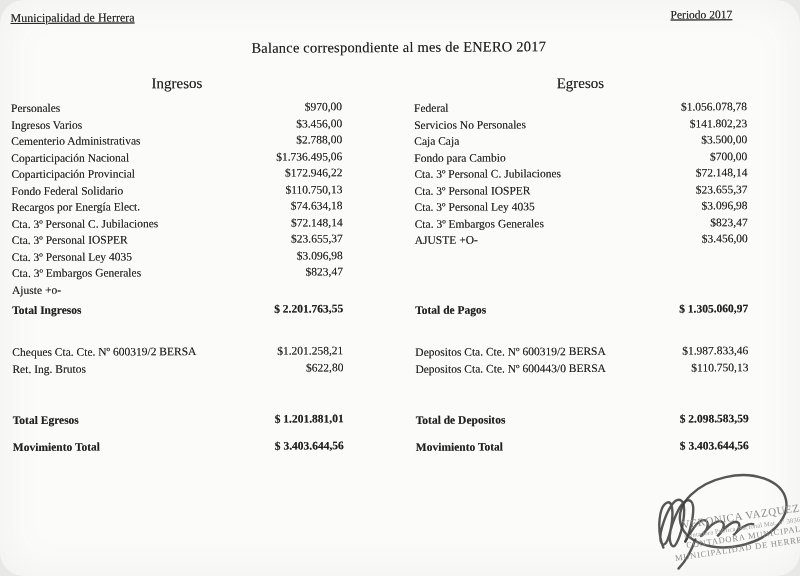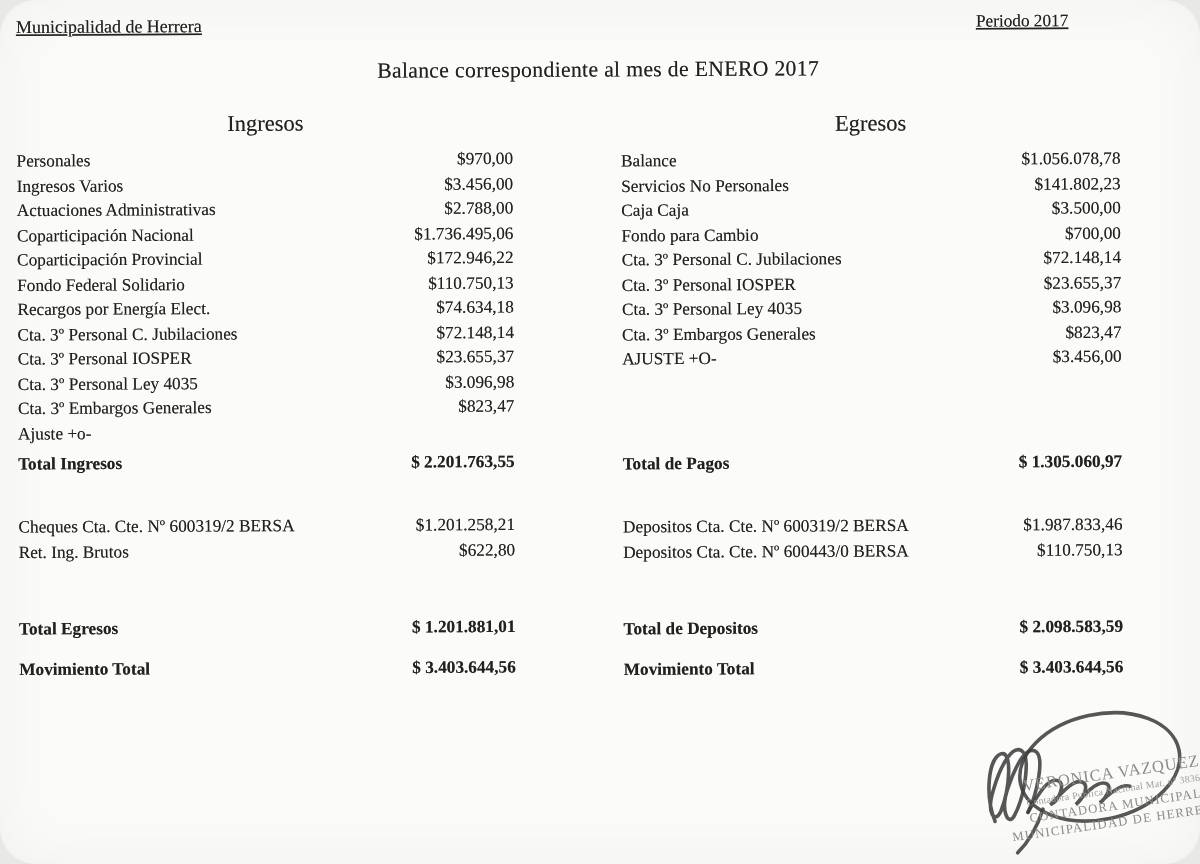--- a/index.html
+++ b/index.html
@@ -5,21 +5,21 @@
   html,body{margin:0;padding:0;background:#e8e8e6;}
   .page{
     position:relative;width:800px;height:576px;background:#fbfbf9;
     overflow:hidden;font-family:Liberation Serif, serif;color:#212121;
     box-shadow:inset 0 0 40px rgba(120,120,110,0.08);
     border-radius:24px;
   }
   .sheet{position:absolute;inset:0;transform:rotate(-0.3deg);}
   .txt{text-shadow:0 0 0.4px rgba(40,40,40,0.55);}
   .org{position:absolute;left:12px;top:9px;font-size:12px;text-decoration:underline;}
-  .period{position:absolute;left:652px;top:10px;font-size:11.5px;text-decoration:underline;}
+  .period{position:absolute;left:672px;top:10px;font-size:11.5px;text-decoration:underline;}
   .title{position:absolute;left:0;right:0;top:39px;text-align:center;font-size:14.5px;letter-spacing:0.2px;}
   .col-heading{position:absolute;font-size:15px;text-align:center;}
   #ingresos-heading{left:12px;width:332px;top:74px;}
   #egresos-heading{left:415px;width:333px;top:76px;}
   .block{position:absolute;}
   .row{display:flex;justify-content:space-between;align-items:baseline;height:16.55px;font-size:11.5px;}
   .row .val{text-align:left;white-space:nowrap;}
   .bold{font-weight:bold;}
   .col-left{left:12px;width:331px;}
   .col-right{left:415px;width:333px;}
@@ -55,21 +55,21 @@
     <div class="block col-left t-items-l">
       <div class="row txt">
           <span>Personales</span>
           <span class="val">$970,00</span>
         </div>
       <div class="row txt">
           <span>Ingresos Varios</span>
           <span class="val">$3.456,00</span>
         </div>
       <div class="row txt">
-          <span>Actuaciones Administrativas</span>
+          <span>Cementerio Administrativas</span>
           <span class="val">$2.788,00</span>
         </div>
       <div class="row txt">
           <span>Coparticipación Nacional</span>
           <span class="val">$1.736.495,06</span>
         </div>
       <div class="row txt">
           <span>Coparticipación Provincial</span>
           <span class="val">$172.946,22</span>
         </div>
@@ -98,21 +98,21 @@
           <span class="val">$823,47</span>
         </div>
       <div class="row txt">
           <span>Ajuste +o-</span>
           <span class="val"></span>
         </div>
     </div>
 
     <div class="block col-right t-items-r">
       <div class="row txt">
-          <span>Balance</span>
+          <span>Federal</span>
           <span class="val">$1.056.078,78</span>
         </div>
       <div class="row txt">
           <span>Servicios No Personales</span>
           <span class="val">$141.802,23</span>
         </div>
       <div class="row txt">
           <span>Caja Caja</span>
           <span class="val">$3.500,00</span>
         </div>

